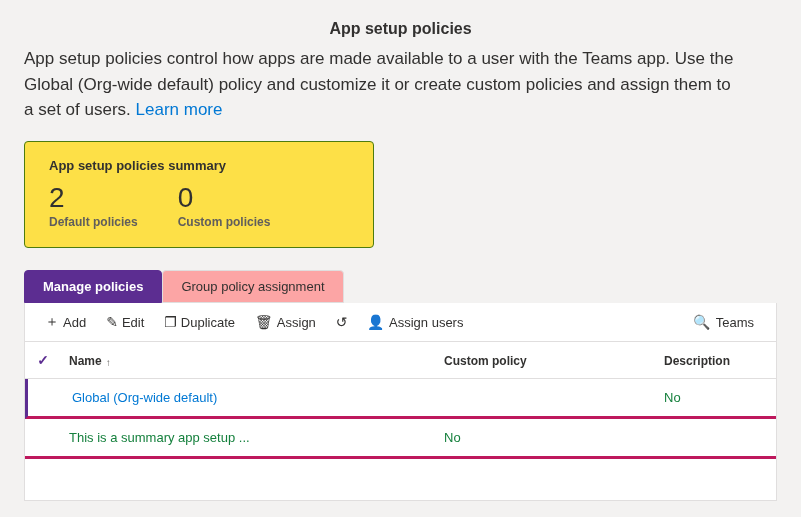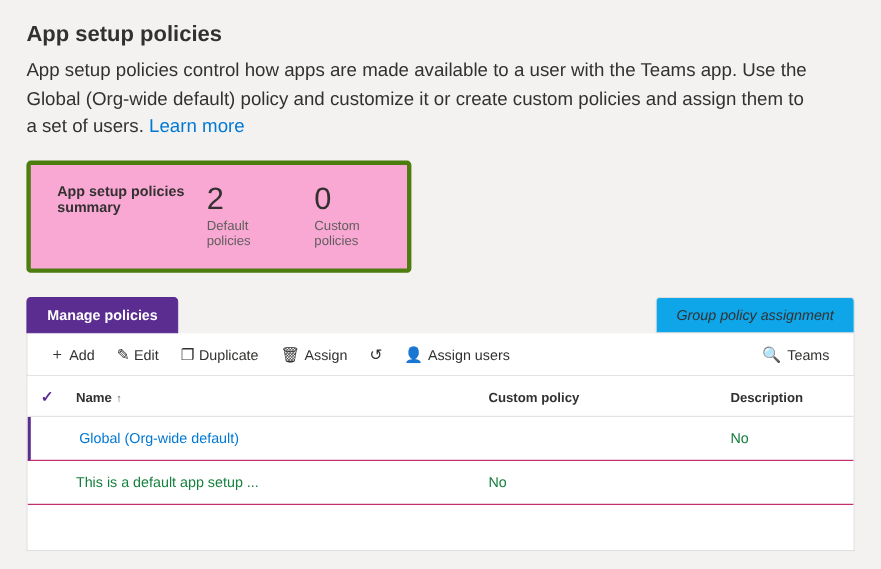--- a/index.html
+++ b/index.html
@@ -13,43 +13,44 @@
       color: #323130;
     }
     .page {
       background: #f3f2f1;
       padding: 20px 24px 16px 24px;
       height: 100%;
       display: flex;
       flex-direction: column;
     }
     .page-title {
-      font-size: 20px;
+      font-size: 16px;
       font-weight: 600;
       color: #323130;
       margin-bottom: 8px;
+      text-align: center;
     }
     .description {
       font-size: 17px;
       color: #323130;
       line-height: 1.5;
       margin-bottom: 18px;
       max-width: 720px;
     }
     .description a {
       color: #0078d4;
       text-decoration: none;
     }
     .summary-card {
-      background: #f9a8d4;
-      border: 4px solid #4d7c0f;
+      background: #fde047;
+      border: 1px solid #4d7c0f;
       border-radius: 4px;
       padding: 16px 24px 18px 24px;
       display: inline-flex;
-      flex-direction: row;
+      flex-direction: column;
       width: 350px;
       margin-bottom: 22px;
     }
     .summary-title {
       font-weight: 600;
       font-size: 13px;
       margin-bottom: 10px;
       color: #323130;
     }
     .summary-stats {
@@ -59,49 +60,48 @@
     .stat-number {
       font-size: 28px;
       font-weight: 400;
       color: #323130;
       line-height: 1.1;
     }
     .stat-label {
       font-size: 12px;
       color: #605e5c;
       margin-top: 2px;
+      font-weight: bold;
     }
     .tabs-row {
       display: flex;
       margin-bottom: 0;
       gap: 0;
-      justify-content: space-between;
     }
     .tab {
       padding: 8px 18px;
       font-size: 13px;
       cursor: pointer;
       border-radius: 4px 4px 0 0;
       border: 1px solid transparent;
       background: transparent;
       color: #323130;
       font-weight: 400;
       position: relative;
     }
     .tab.active {
       background: #5c2d91;
       color: #fff;
       font-weight: 600;
       border-color: #5c2d91;
     }
     .tab.inactive {
-      background: #0ea5e9;
+      background: #fca5a5;
       color: #323130;
       border: 1px solid #e0dede;
-      font-style: italic;
     }
     .toolbar-area {
       background: #fff;
       border: 1px solid #e0dede;
       border-top: none;
       padding: 6px 12px;
       display: flex;
       align-items: center;
       gap: 4px;
     }
@@ -158,21 +158,21 @@
       align-items: flex-end;
       gap: 4px;
     }
     .th .sort-arrow {
       font-size: 10px;
       color: #605e5c;
     }
     .table-row {
       display: grid;
       grid-template-columns: 36px 1fr 220px 120px;
-      border-bottom: 1px solid #be185d;
+      border-bottom: 3px solid #be185d;
       align-items: center;
       min-height: 40px;
     }
     .td {
       padding: 8px 8px;
       font-size: 13px;
       color: #15803d;
     }
     .td.name-cell {
       color: #0078d4;
@@ -270,17 +270,17 @@
 
     <div class="table-row first-row" style="border-left: 3px solid #5c2d91;">
       <div class="td check-col"></div>
       <div class="td name-cell">Global (Org-wide default)</div>
       <div class="td"></div>
       <div class="td">No</div>
     </div>
 
     <div class="table-row">
       <div class="td check-col"></div>
-      <div class="td">This is a default app setup ...</div>
+      <div class="td">This is a summary app setup ...</div>
       <div class="td">No</div>
     </div>
   </div>
 </div>
 
 </body></html>

